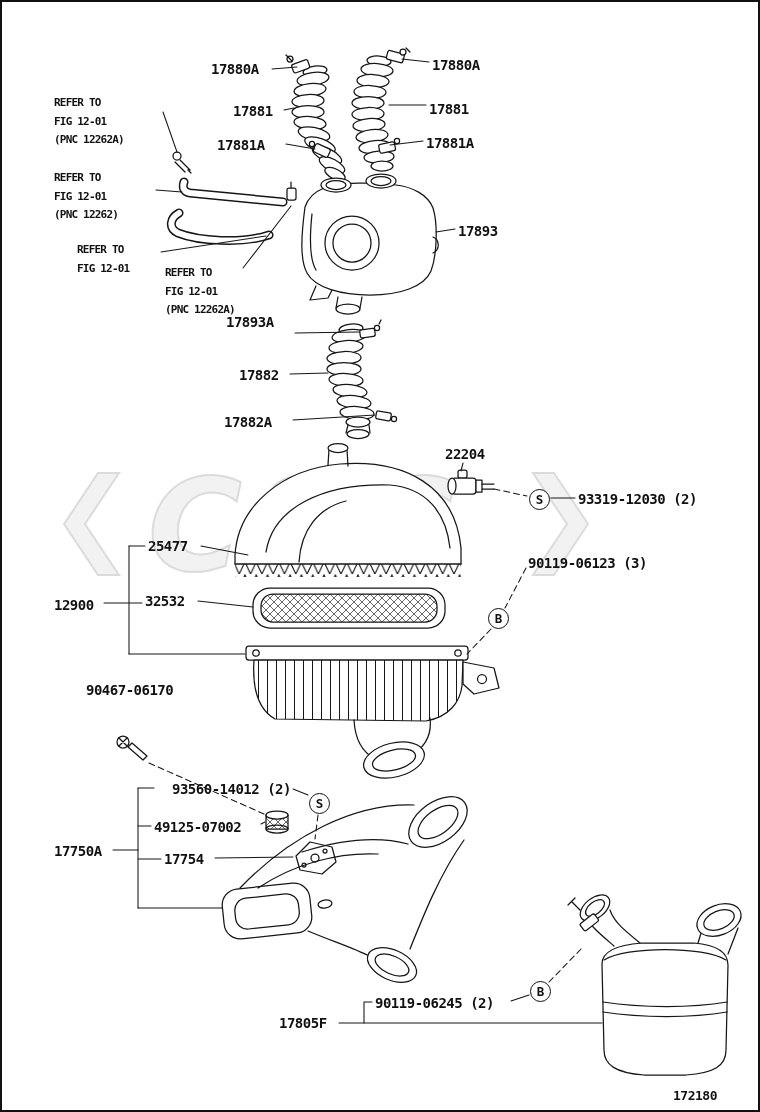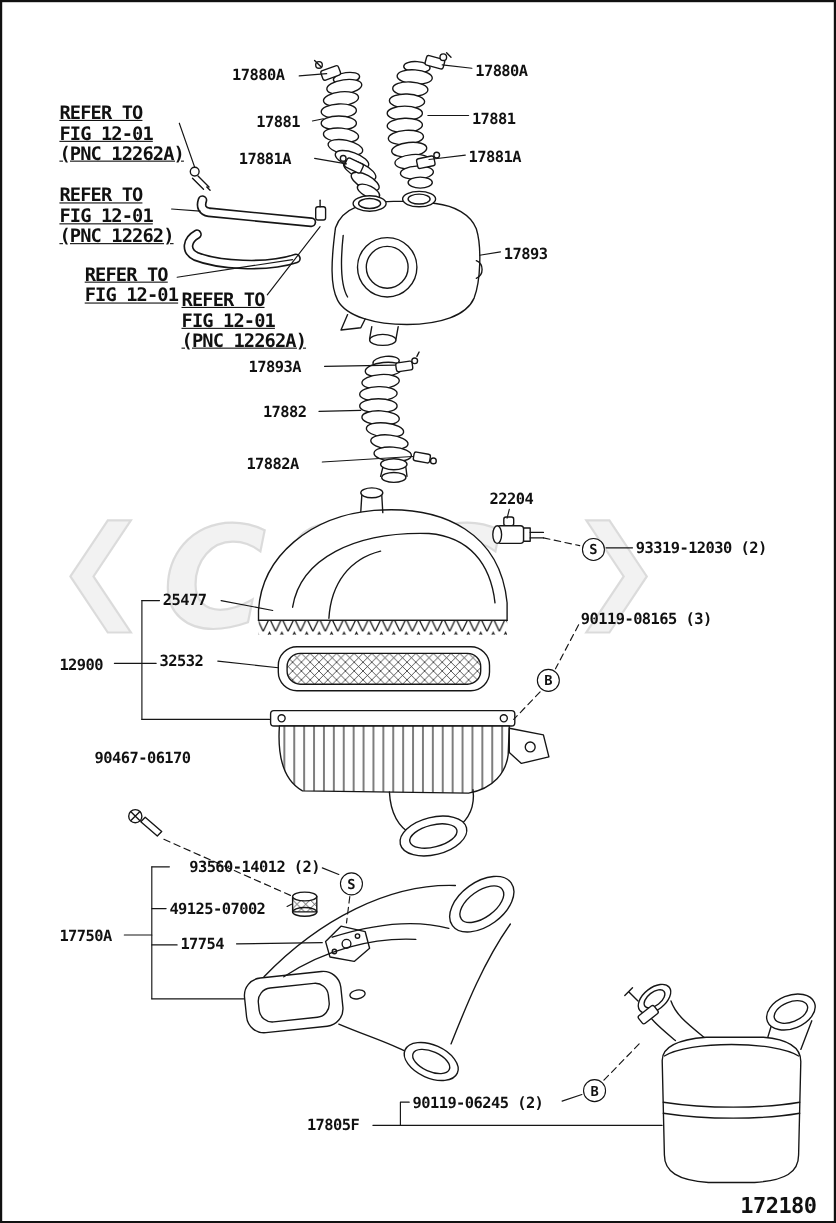--- a/index.html
+++ b/index.html
@@ -1,23 +1,23 @@
 <!DOCTYPE html>
 <html><head>
 <meta charset="utf-8">
 <style>
   html,body{margin:0;padding:0;background:#fff;}
   .canvas{position:relative;width:760px;height:1112px;background:#ffffff;border:2px solid #111;
           box-sizing:border-box;overflow:hidden;font-family:"DejaVu Sans Mono",monospace;color:#111;}
   .art{position:absolute;left:0;top:0;}
   .plabel{position:absolute;font-size:14px;font-weight:700;letter-spacing:-0.5px;line-height:16px;white-space:nowrap;}
-  .note{position:absolute;font-size:17px;font-weight:700;letter-spacing:-0.8px;line-height:18.5px;white-space:pre-line;text-decoration:underline;}
+  .note{position:absolute;font-size:11px;font-weight:700;letter-spacing:-0.8px;line-height:18.5px;white-space:pre-line;}
   .sym{position:absolute;width:21px;height:21px;border:1.7px solid #111;border-radius:50%;box-sizing:border-box;
        display:flex;align-items:center;justify-content:center;font-size:12.5px;font-weight:700;background:#fff;}
-  .fig{font-size:20px;}
+  .fig{font-size:13px;}
 </style>
 </head>
 <body>
 
 <div class="canvas">
 
 <svg class="art" width="760" height="1112" viewBox="0 0 760 1112">
   <defs>
     <pattern id="zig" width="11.3" height="13" patternUnits="userSpaceOnUse">
       <rect width="11.3" height="13" fill="#fff" stroke="none"></rect>
@@ -280,27 +280,27 @@
 FIG 12-01
 (PNC 12262A)</div>
 
 <div class="plabel" style="left:209px;top:59px">17880A</div>
 <div class="plabel" style="left:430px;top:55px">17880A</div>
 <div class="plabel" style="left:231px;top:101px">17881</div>
 <div class="plabel" style="left:427px;top:99px">17881</div>
 <div class="plabel" style="left:215px;top:135px">17881A</div>
 <div class="plabel" style="left:424px;top:133px">17881A</div>
 <div class="plabel" style="left:456px;top:221px">17893</div>
-<div class="plabel" style="left:224px;top:324px">17893A</div>
+<div class="plabel" style="left:224px;top:312px">17893A</div>
 <div class="plabel" style="left:237px;top:365px">17882</div>
 <div class="plabel" style="left:222px;top:412px">17882A</div>
 <div class="plabel" style="left:443px;top:444px">22204</div>
 <div class="plabel" style="left:576px;top:489px">93319-12030 (2)</div>
 <div class="plabel" style="left:146px;top:536px">25477</div>
-<div class="plabel" style="left:526px;top:553px">90119-08165 (3)</div>
+<div class="plabel" style="left:526px;top:553px">90119-06123 (3)</div>
 <div class="plabel" style="left:52px;top:595px">12900</div>
 <div class="plabel" style="left:143px;top:591px">32532</div>
 <div class="plabel" style="left:84px;top:680px">90467-06170</div>
 <div class="plabel" style="left:170px;top:779px">93560-14012 (2)</div>
 <div class="plabel" style="left:152px;top:817px">49125-07002</div>
 <div class="plabel" style="left:52px;top:841px">17750A</div>
 <div class="plabel" style="left:162px;top:849px">17754</div>
 <div class="plabel" style="left:373px;top:993px">90119-06245 (2)</div>
 <div class="plabel" style="left:277px;top:1013px">17805F</div>
 

